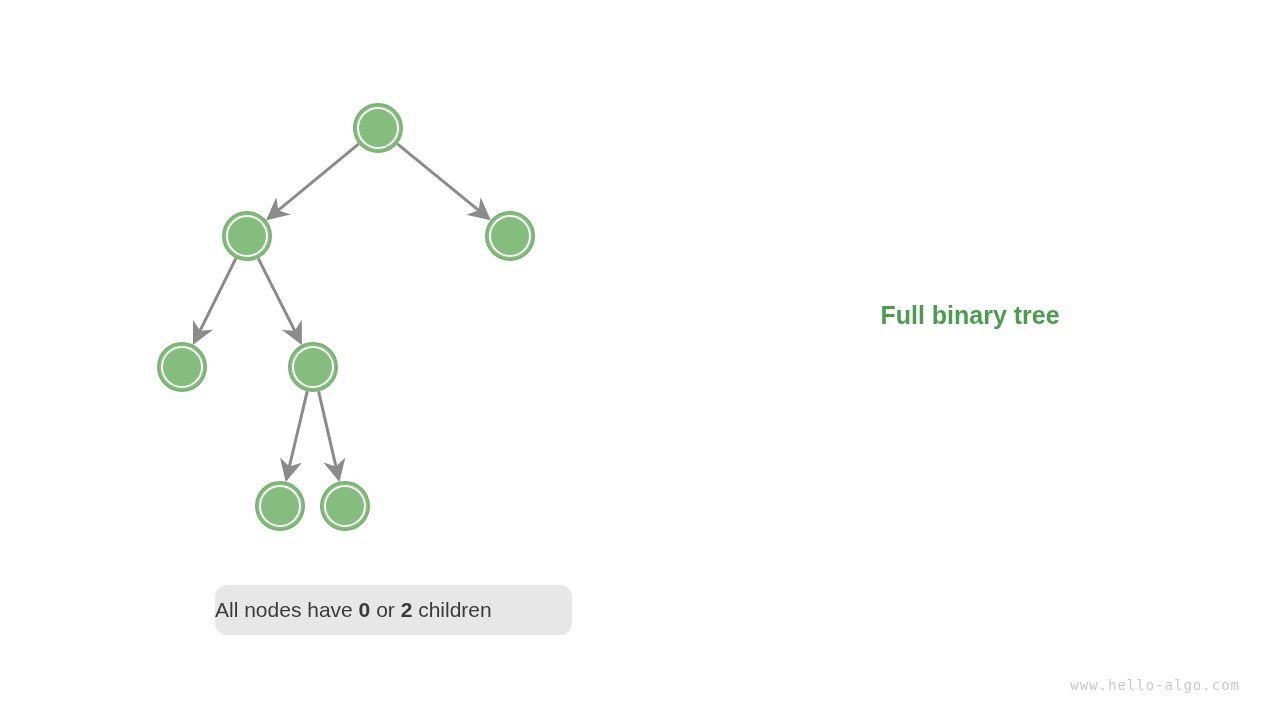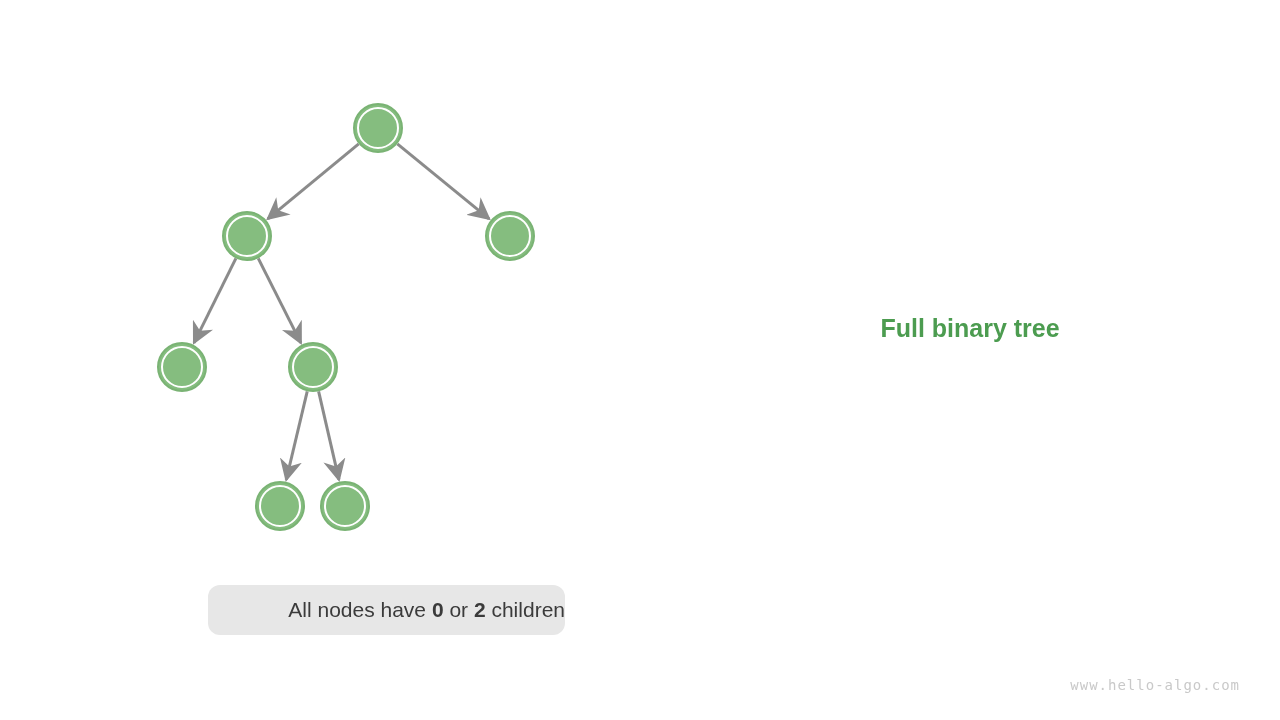--- a/index.html
+++ b/index.html
@@ -16,40 +16,40 @@
     overflow: hidden;
   }
   #tree-svg {
     position: absolute;
     left: 0;
     top: 0;
   }
   .diagram-title {
     position: absolute;
     left: 780px;
-    top: 314px;
+    top: 301px;
     width: 380px;
     text-align: center;
     font-size: 25px;
     font-weight: 700;
     letter-spacing: 0px;
     color: #4c9c50;
     white-space: nowrap;
   }
   .caption-box {
     position: absolute;
-    left: 208px;
+    left: 215px;
     top: 585px;
     width: 357px;
     height: 50px;
     background: #e7e7e7;
     border-radius: 12px;
     display: flex;
     align-items: center;
-    justify-content: flex-end;
+    justify-content: flex-start;
     font-size: 21px;
     color: #3b3b3b;
     white-space: pre;
   }
   .caption-box .b {
     font-weight: 700;
   }
   .watermark {
     position: absolute;
     right: 40px;

